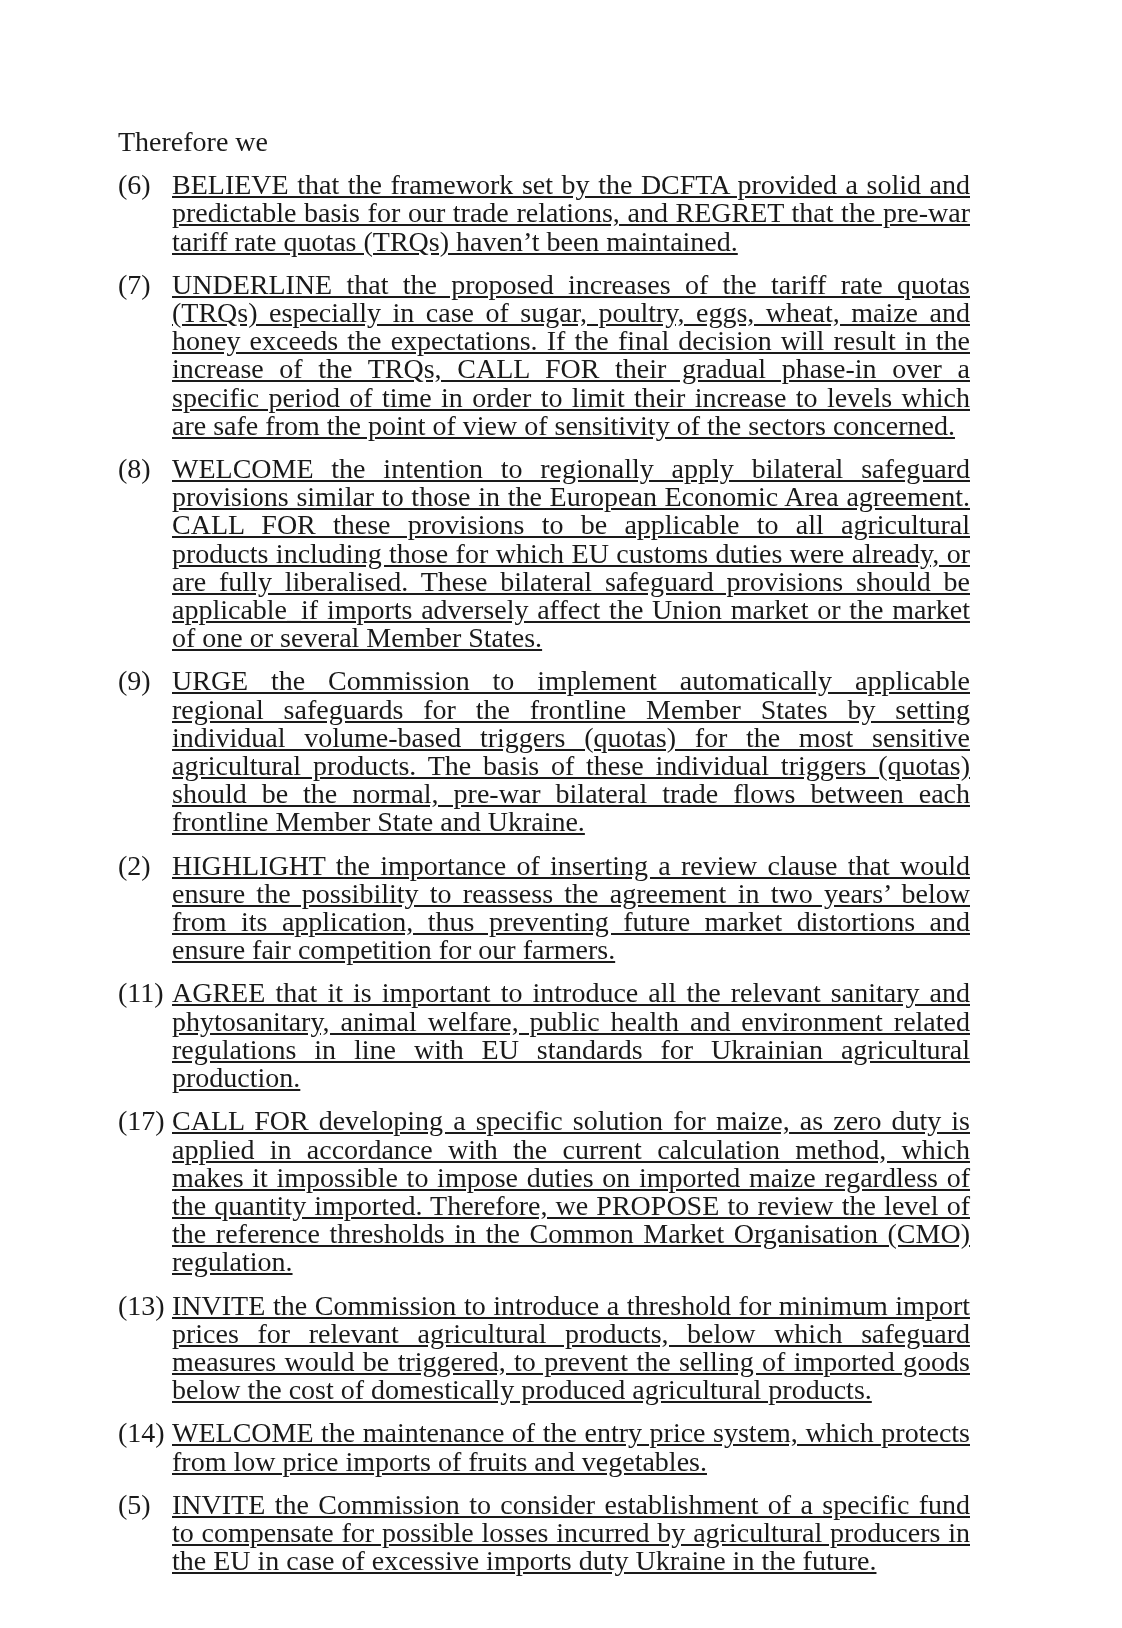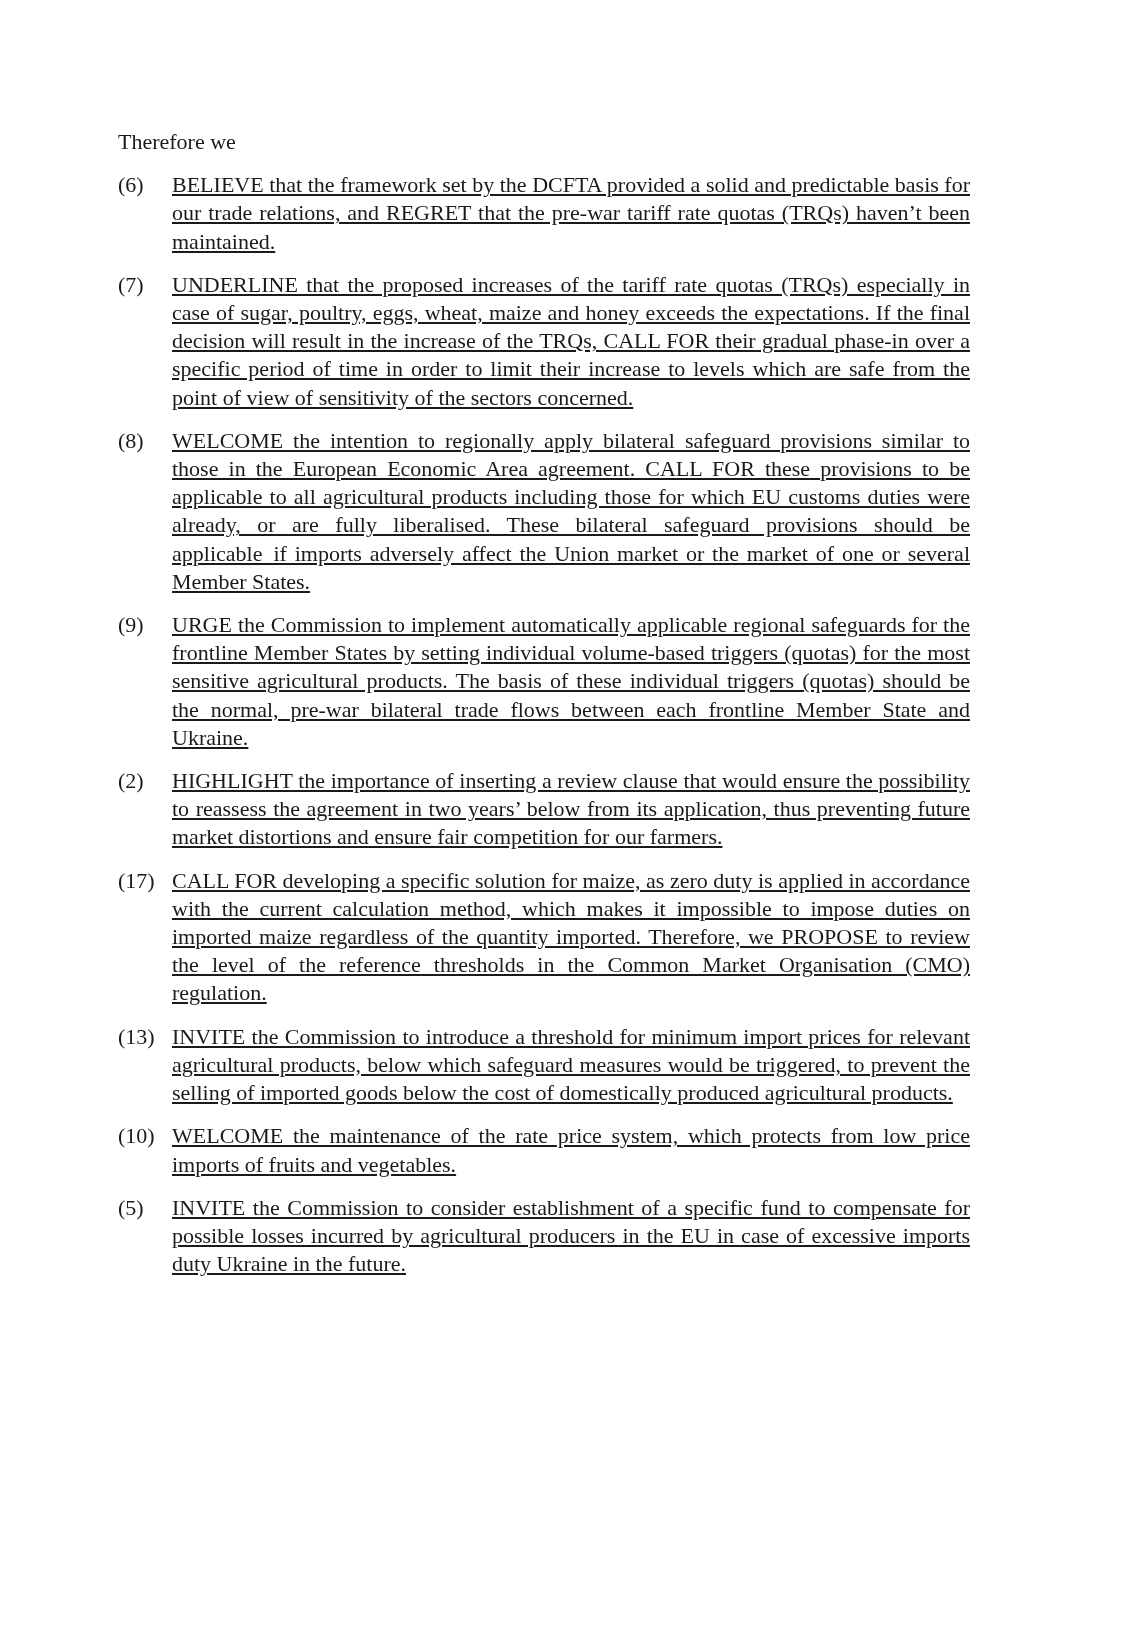--- a/index.html
+++ b/index.html
@@ -10,21 +10,21 @@
     overflow: hidden;
     font-family: "DejaVu Serif", "Liberation Serif", serif;
     color: #1a1a1a;
   }
   .page {
     position: absolute;
     left: 118px;
     top: 128px;
     width: 852px;
     font-family: "Liberation Serif", serif;
-    font-size: 22px;
+    font-size: 28px;
     line-height: 28.2px;
   }
   .intro {
     margin: 0 0 15px 0;
   }
   .clause {
     display: flex;
     margin: 0 0 15px 0;
   }
   .clause-num {
@@ -61,33 +61,37 @@
   <div class="clause">
     <span class="clause-num">(9)</span>
     <span class="clause-text">URGE the Commission to implement automatically applicable regional safeguards for the frontline Member States by setting individual volume-based triggers (quotas) for the most sensitive agricultural products. The basis of these individual triggers (quotas) should be the normal, pre-war bilateral trade flows between each frontline Member State and Ukraine.</span>
   </div>
 
   <div class="clause">
     <span class="clause-num">(2)</span>
     <span class="clause-text">HIGHLIGHT the importance of inserting a review clause that would ensure the possibility to reassess the agreement in two years’ below from its application, thus preventing future market distortions and ensure fair competition for our farmers.</span>
   </div>
 
+  <div class="clause">
+    <span class="clause-num">(11)</span>
+    <span class="clause-text">AGREE that it is important to introduce all the relevant sanitary and phytosanitary, animal welfare, public health and environment related regulations in line with EU standards for Ukrainian agricultural production.</span>
+  </div>
 
   <div class="clause">
     <span class="clause-num">(17)</span>
     <span class="clause-text">CALL FOR developing a specific solution for maize, as zero duty is applied in accordance with the current calculation method, which makes it impossible to impose duties on imported maize regardless of the quantity imported. Therefore, we PROPOSE to review the level of the reference thresholds in the Common Market Organisation (CMO) regulation.</span>
   </div>
 
   <div class="clause">
     <span class="clause-num">(13)</span>
     <span class="clause-text">INVITE the Commission to introduce a threshold for minimum import prices for relevant agricultural products, below which safeguard measures would be triggered, to prevent the selling of imported goods below the cost of domestically produced agricultural products.</span>
   </div>
 
   <div class="clause">
-    <span class="clause-num">(10)</span>
-    <span class="clause-text">WELCOME the maintenance of the rate price system, which protects from low price imports of fruits and vegetables.</span>
+    <span class="clause-num">(14)</span>
+    <span class="clause-text">WELCOME the maintenance of the entry price system, which protects from low price imports of fruits and vegetables.</span>
   </div>
 
   <div class="clause">
     <span class="clause-num">(5)</span>
     <span class="clause-text">INVITE the Commission to consider establishment of a specific fund to compensate for possible losses incurred by agricultural producers in the EU in case of excessive imports duty Ukraine in the future.</span>
   </div>
 </div>
 
 </body></html>

